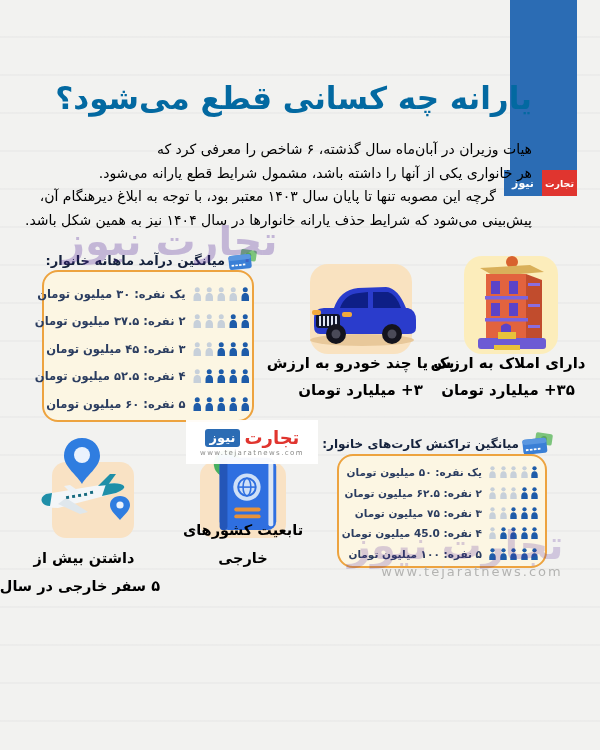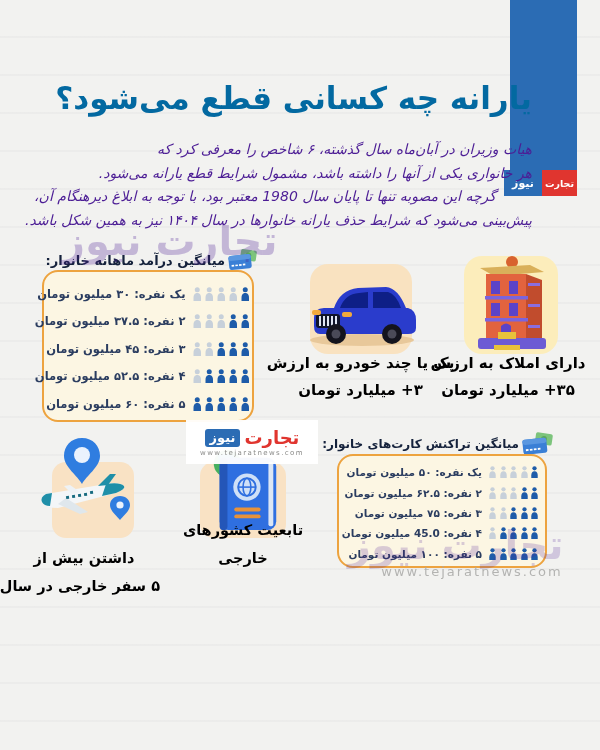--- a/index.html
+++ b/index.html
@@ -12,21 +12,21 @@
 
   
   .blue-bar{position:absolute;left:510px;top:0;width:67px;height:196px;background:#2b6cb4;}
   .bar-news{position:absolute;left:504px;top:170px;width:38px;height:26px;background:#2b6cb4;
         color:#fff;font-weight:bold;font-size:11px;display:flex;align-items:center;justify-content:center;direction:rtl;}
   .bar-trade{position:absolute;left:542px;top:170px;width:35px;height:26px;background:#e0352f;
         color:#fff;font-weight:bold;font-size:9.5px;display:flex;align-items:center;justify-content:center;direction:rtl;}
 
   
   .title{position:absolute;right:68px;top:80px;direction:rtl;font-size:31px;font-weight:bold;color:#0369a1;white-space:nowrap;}
-  .intro{position:absolute;right:68px;top:138px;width:480px;direction:rtl;text-align:right;color:#4c1d95;font-style:italic;}
+  .intro{position:absolute;right:68px;top:138px;width:480px;direction:rtl;text-align:right;color:#000000;}
   .introline{height:23.5px;line-height:23.5px;font-size:14px;white-space:nowrap;}
   .introline.indent{margin-left:0;padding-left:0;margin-right:36px;}
 
   
   .wm-text{direction:rtl;font-weight:bold;color:#4c1d95;white-space:nowrap;}
   .wm1{left:62px;top:218px;font-size:40px;opacity:.28;z-index:5;}
   .wm2{left:348px;top:522px;font-size:40px;opacity:.20;z-index:5;}
   .wm-url{left:352px;top:564px;width:240px;text-align:center;font-size:13px;letter-spacing:2px;
         color:#a9a9a7;opacity:.85;z-index:5;white-space:nowrap;}
 
@@ -87,21 +87,21 @@
 
   <div class="blue-bar"></div>
   <div class="bar-news">نیوز</div>
   <div class="bar-trade">تجارت</div>
 
   <div class="title">یارانه چه کسانی قطع می‌شود؟</div>
 
   <div class="intro">
     <div class="introline">هیات وزیران در آبان‌ماه سال گذشته، ۶ شاخص را معرفی کرد که</div>
     <div class="introline">هر خانواری یکی از آنها را داشته باشد، مشمول شرایط قطع یارانه می‌شود.</div>
-    <div class="introline indent">گرچه این مصوبه تنها تا پایان سال 1980 معتبر بود، با توجه به ابلاغ دیرهنگام آن،</div>
+    <div class="introline indent">گرچه این مصوبه تنها تا پایان سال ۱۴۰۳ معتبر بود، با توجه به ابلاغ دیرهنگام آن،</div>
     <div class="introline">پیش‌بینی می‌شود که شرایط حذف یارانه خانوارها در سال ۱۴۰۴ نیز به همین شکل باشد.</div>
   </div>
 
   <div class="abs wm-text wm1">تجارت نیوز</div>
 
   <div class="boxheader bh1">
     <span class="cardicon">
       <svg width="30" height="22" viewBox="0 0 36 26">
         <g transform="rotate(8 26 8)">
             <rect x="15" y="1" width="19" height="13" rx="2" fill="#7cc47c"></rect>

